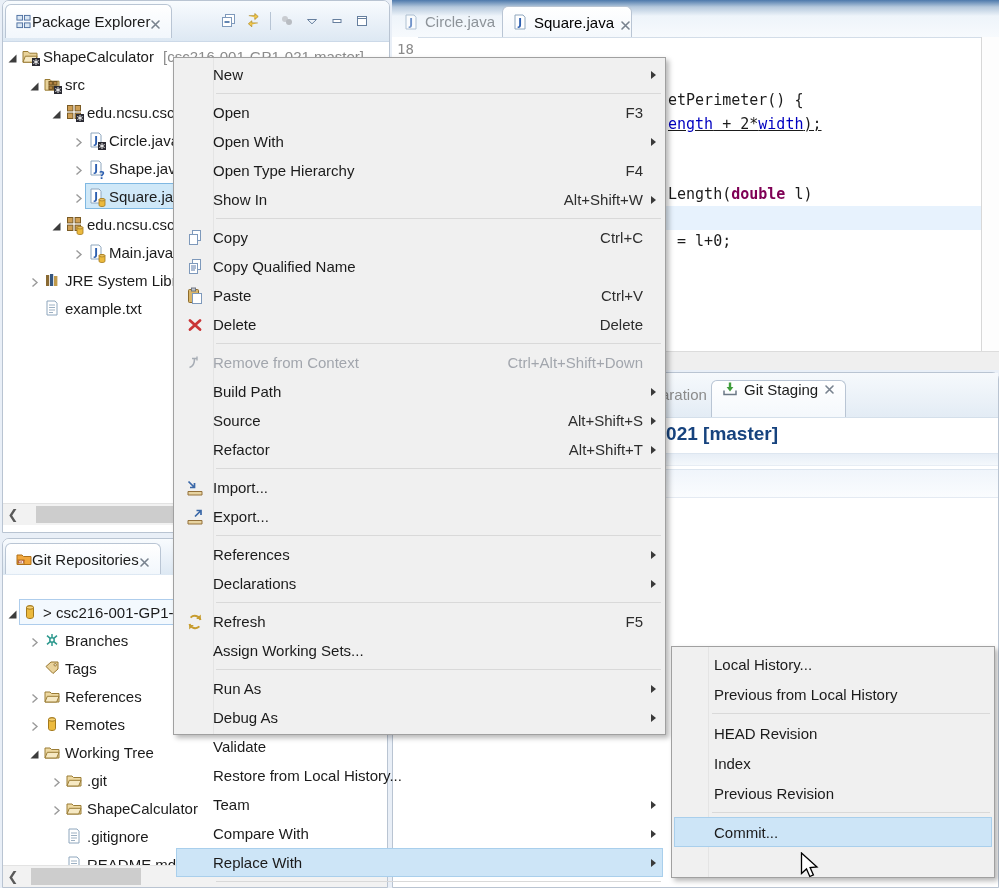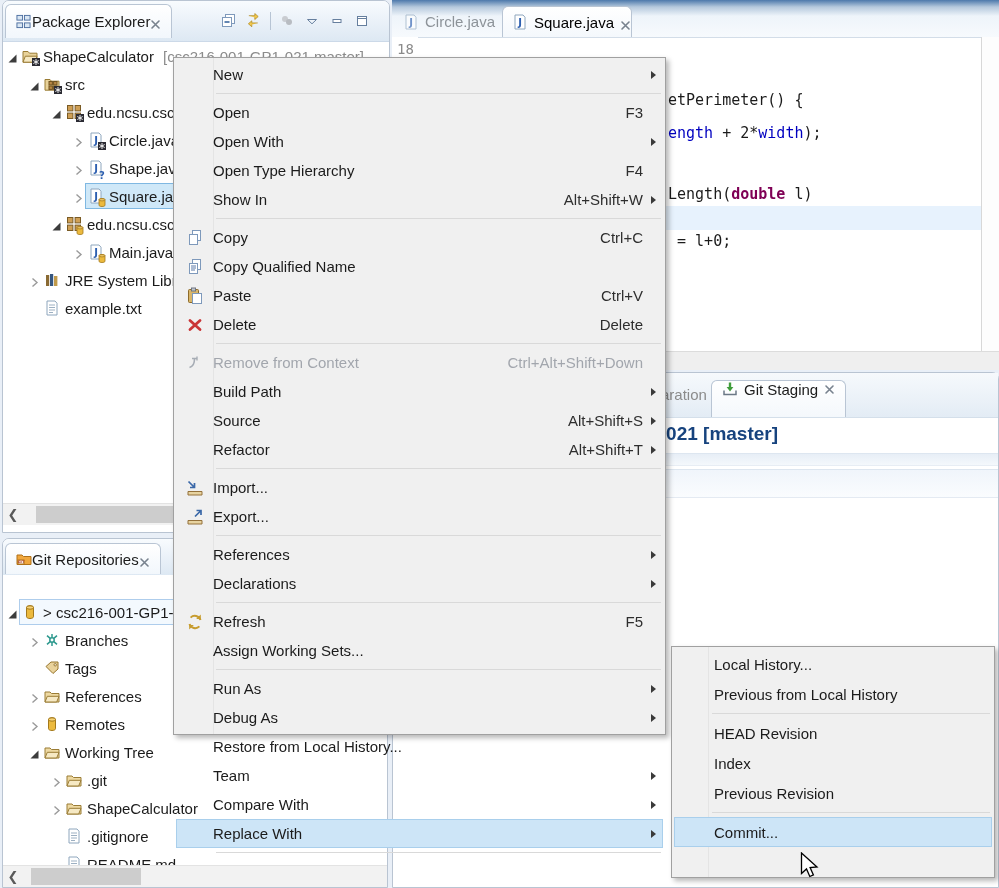--- a/index.html
+++ b/index.html
@@ -544,21 +544,21 @@
           </svg></span>
       </div>
     </div>
   <div class="lncol">
     <span class="lnum">18</span>
   </div>
   <div class="codearea" id="codearea">
       <div class="crow" style="top: 4px;"></div>
       <div class="crow" style="top: 27.5px;"></div>
       <div class="crow" style="top: 51px;"><span>etPerimeter() {</span></div>
-      <div class="crow" style="top: 84px;"><span class="seg-v">ength</span><span> + 2*</span><span class="seg-v">width</span><span>);</span></div>
+      <div class="crow" style="top: 75px; text-decoration: underline;"><span class="seg-v">ength</span><span> + 2*</span><span class="seg-v">width</span><span>);</span></div>
       <div class="crow" style="top: 98px;"></div>
       <div class="crow" style="top: 121.5px;"></div>
       <div class="crow" style="top: 145px;"><span>Length(</span><span class="seg-k">double</span><span> l)</span></div>
       <div class="crow cur" style="top: 168.5px;"></div>
       <div class="crow" style="top: 192px;"><span> = l+0;</span></div>
     </div>
   <div class="oruler"></div>
   <div class="escroll"></div>
 </div>
 
@@ -734,20 +734,24 @@
       <span class="lbl">Run As</span>
       <span class="arr"></span>
     </div>
     <div class="mi">
       <span class="mic"></span>
       <span class="lbl">Debug As</span>
       <span class="arr"></span>
     </div>
     <div class="mi">
       <span class="mic"></span>
+      <span class="lbl">Validate</span>
+    </div>
+    <div class="mi">
+      <span class="mic"></span>
       <span class="lbl">Restore from Local History...</span>
     </div>
     <div class="mi">
       <span class="mic"></span>
       <span class="lbl">Team</span>
       <span class="arr"></span>
     </div>
     <div class="mi">
       <span class="mic"></span>
       <span class="lbl">Compare With</span>

